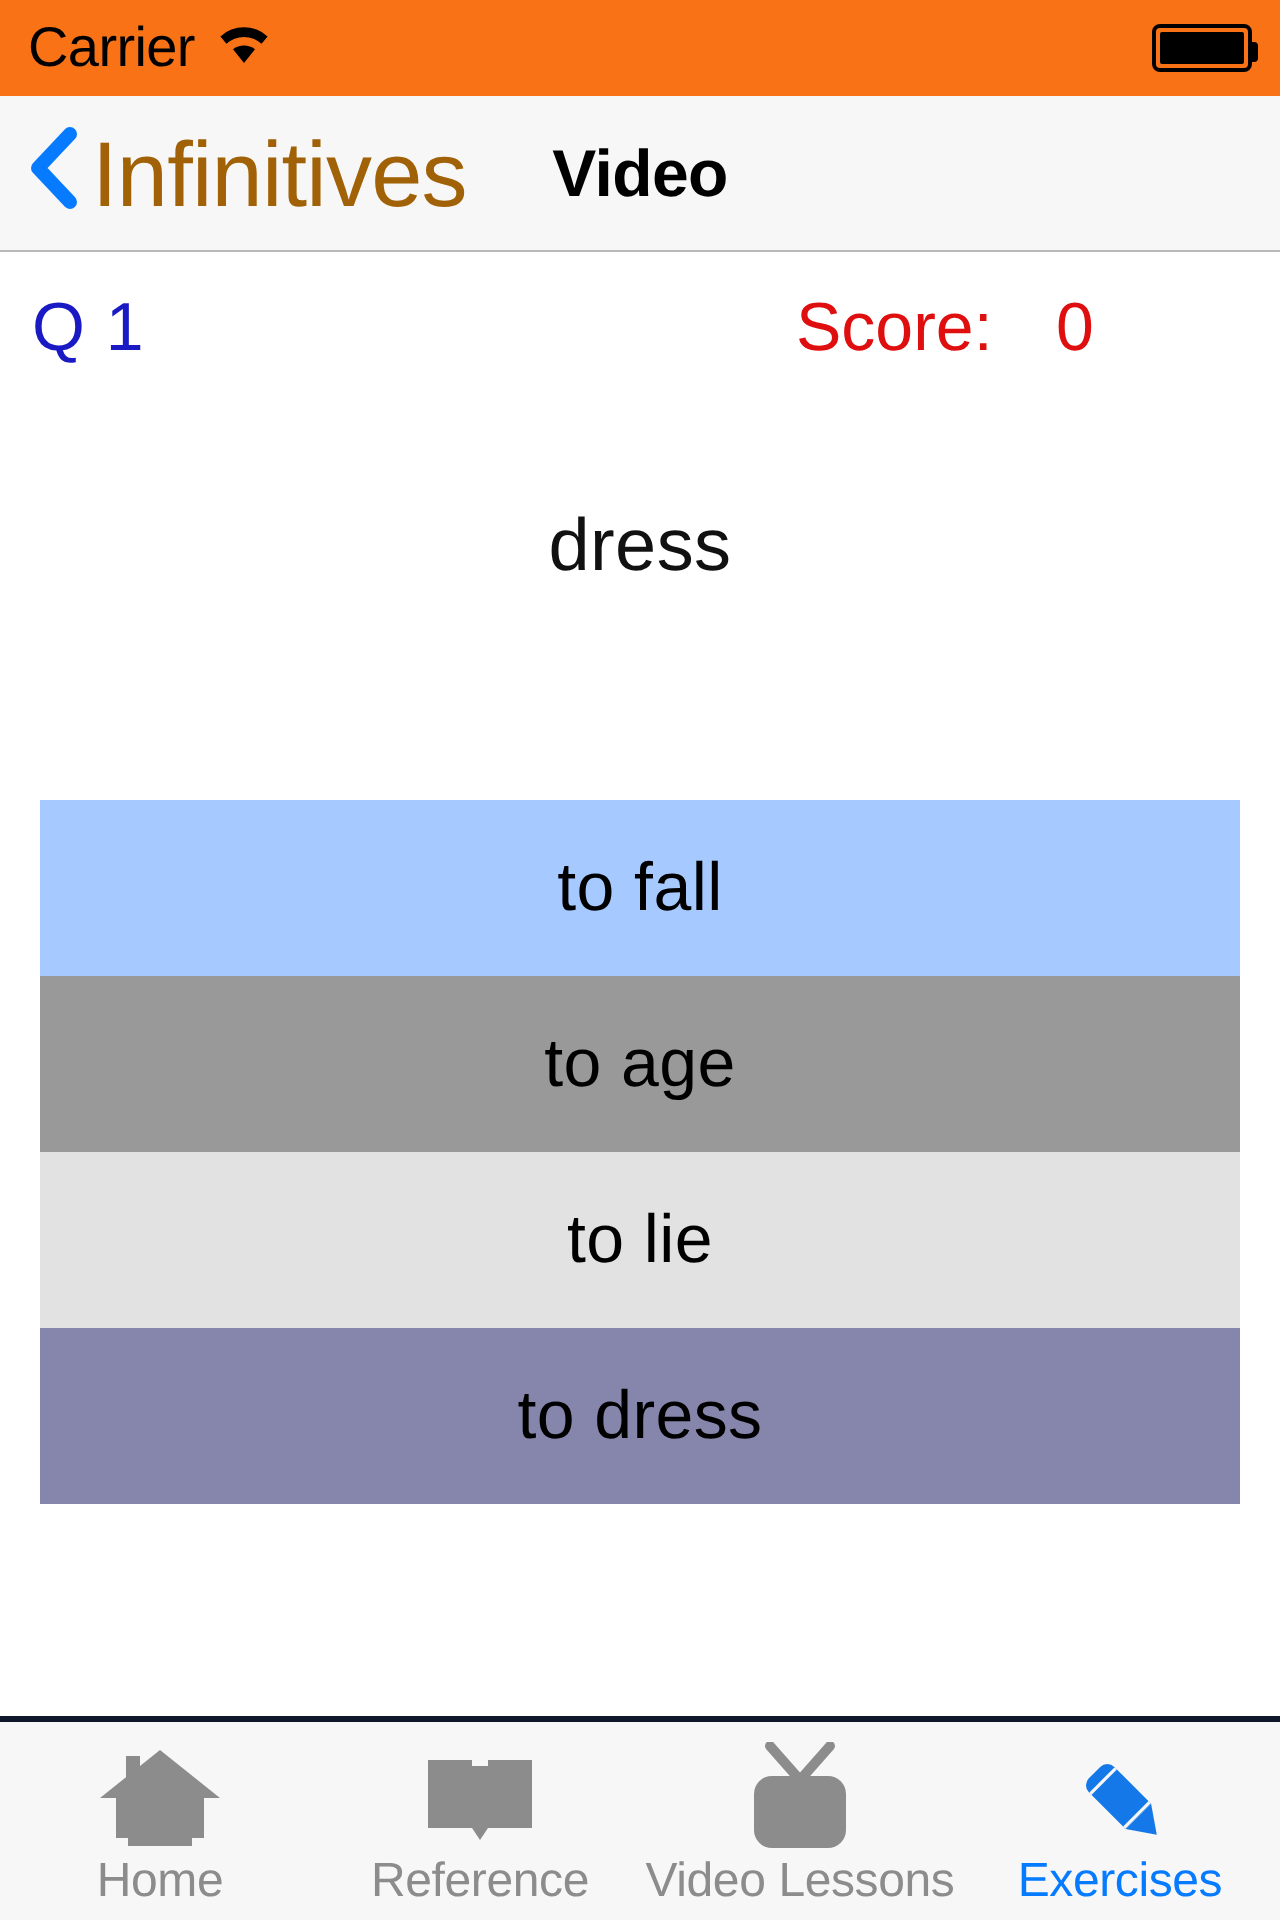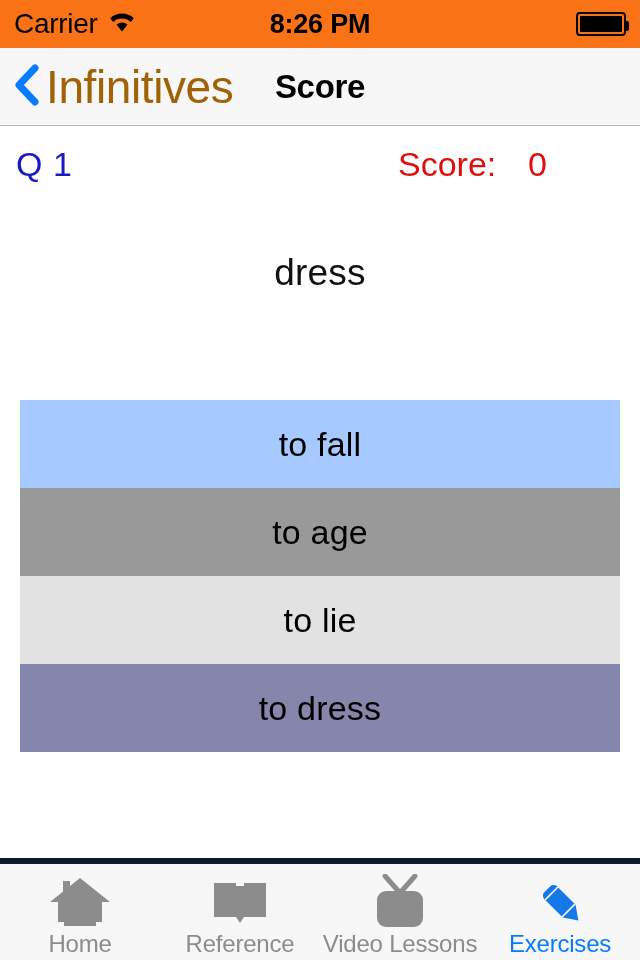--- a/index.html
+++ b/index.html
@@ -188,21 +188,21 @@
   }
 
   
   .tab-bar {
     position: absolute;
     left: 0;
     bottom: 0;
     width: 640px;
     height: 102px;
     background: #f7f7f7;
-    border-top: 6px solid #0f172a;
+    border-top: 3px solid #0f172a;
     box-sizing: border-box;
     display: flex;
   }
   .tab-item {
     flex: 1 1 0;
     display: flex;
     flex-direction: column;
     align-items: center;
     justify-content: flex-start;
     padding-top: 10px;
@@ -232,39 +232,38 @@
   <div class="status-bar">
     <div class="status-left">
       <span class="carrier-label">Carrier</span>
       <span class="wifi-icon">
         <svg width="30" height="22" viewBox="0 0 30 22">
           <path d="M15 20.5 L9.5 13.6 A9 9 0 0 1 20.5 13.6 Z" fill="#000"></path>
           <path d="M3.2 7.2 A17.5 17.5 0 0 1 26.8 7.2 L23.8 10.9 A13 13 0 0 0 6.2 10.9 Z" fill="#000"></path>
         </svg>
       </span>
     </div>
-    <div class="status-time">8:26 PM</div>
     <div class="status-right">
       <span class="battery">
         <span class="battery-fill"></span>
         <span class="battery-cap"></span>
       </span>
     </div>
   </div>
 
   <div class="nav-bar">
     <div class="back-button">
       <span class="chevron-left">
         <svg width="26" height="42" viewBox="0 0 26 42">
           <polyline points="21,4 5,21 21,38" fill="none" stroke="#077bff" stroke-width="7" stroke-linecap="round" stroke-linejoin="round"></polyline>
         </svg>
       </span>
       <span class="back-label">Infinitives</span>
     </div>
-    <div class="nav-title">Score</div>
+    <div class="nav-title">Video</div>
   </div>
 
   <div class="score-row">
     <span class="question-counter">Q 1</span>
     <span class="score-label">Score:</span>
     <span class="score-value">0</span>
   </div>
 
   <div class="prompt-word">dress</div>
 

